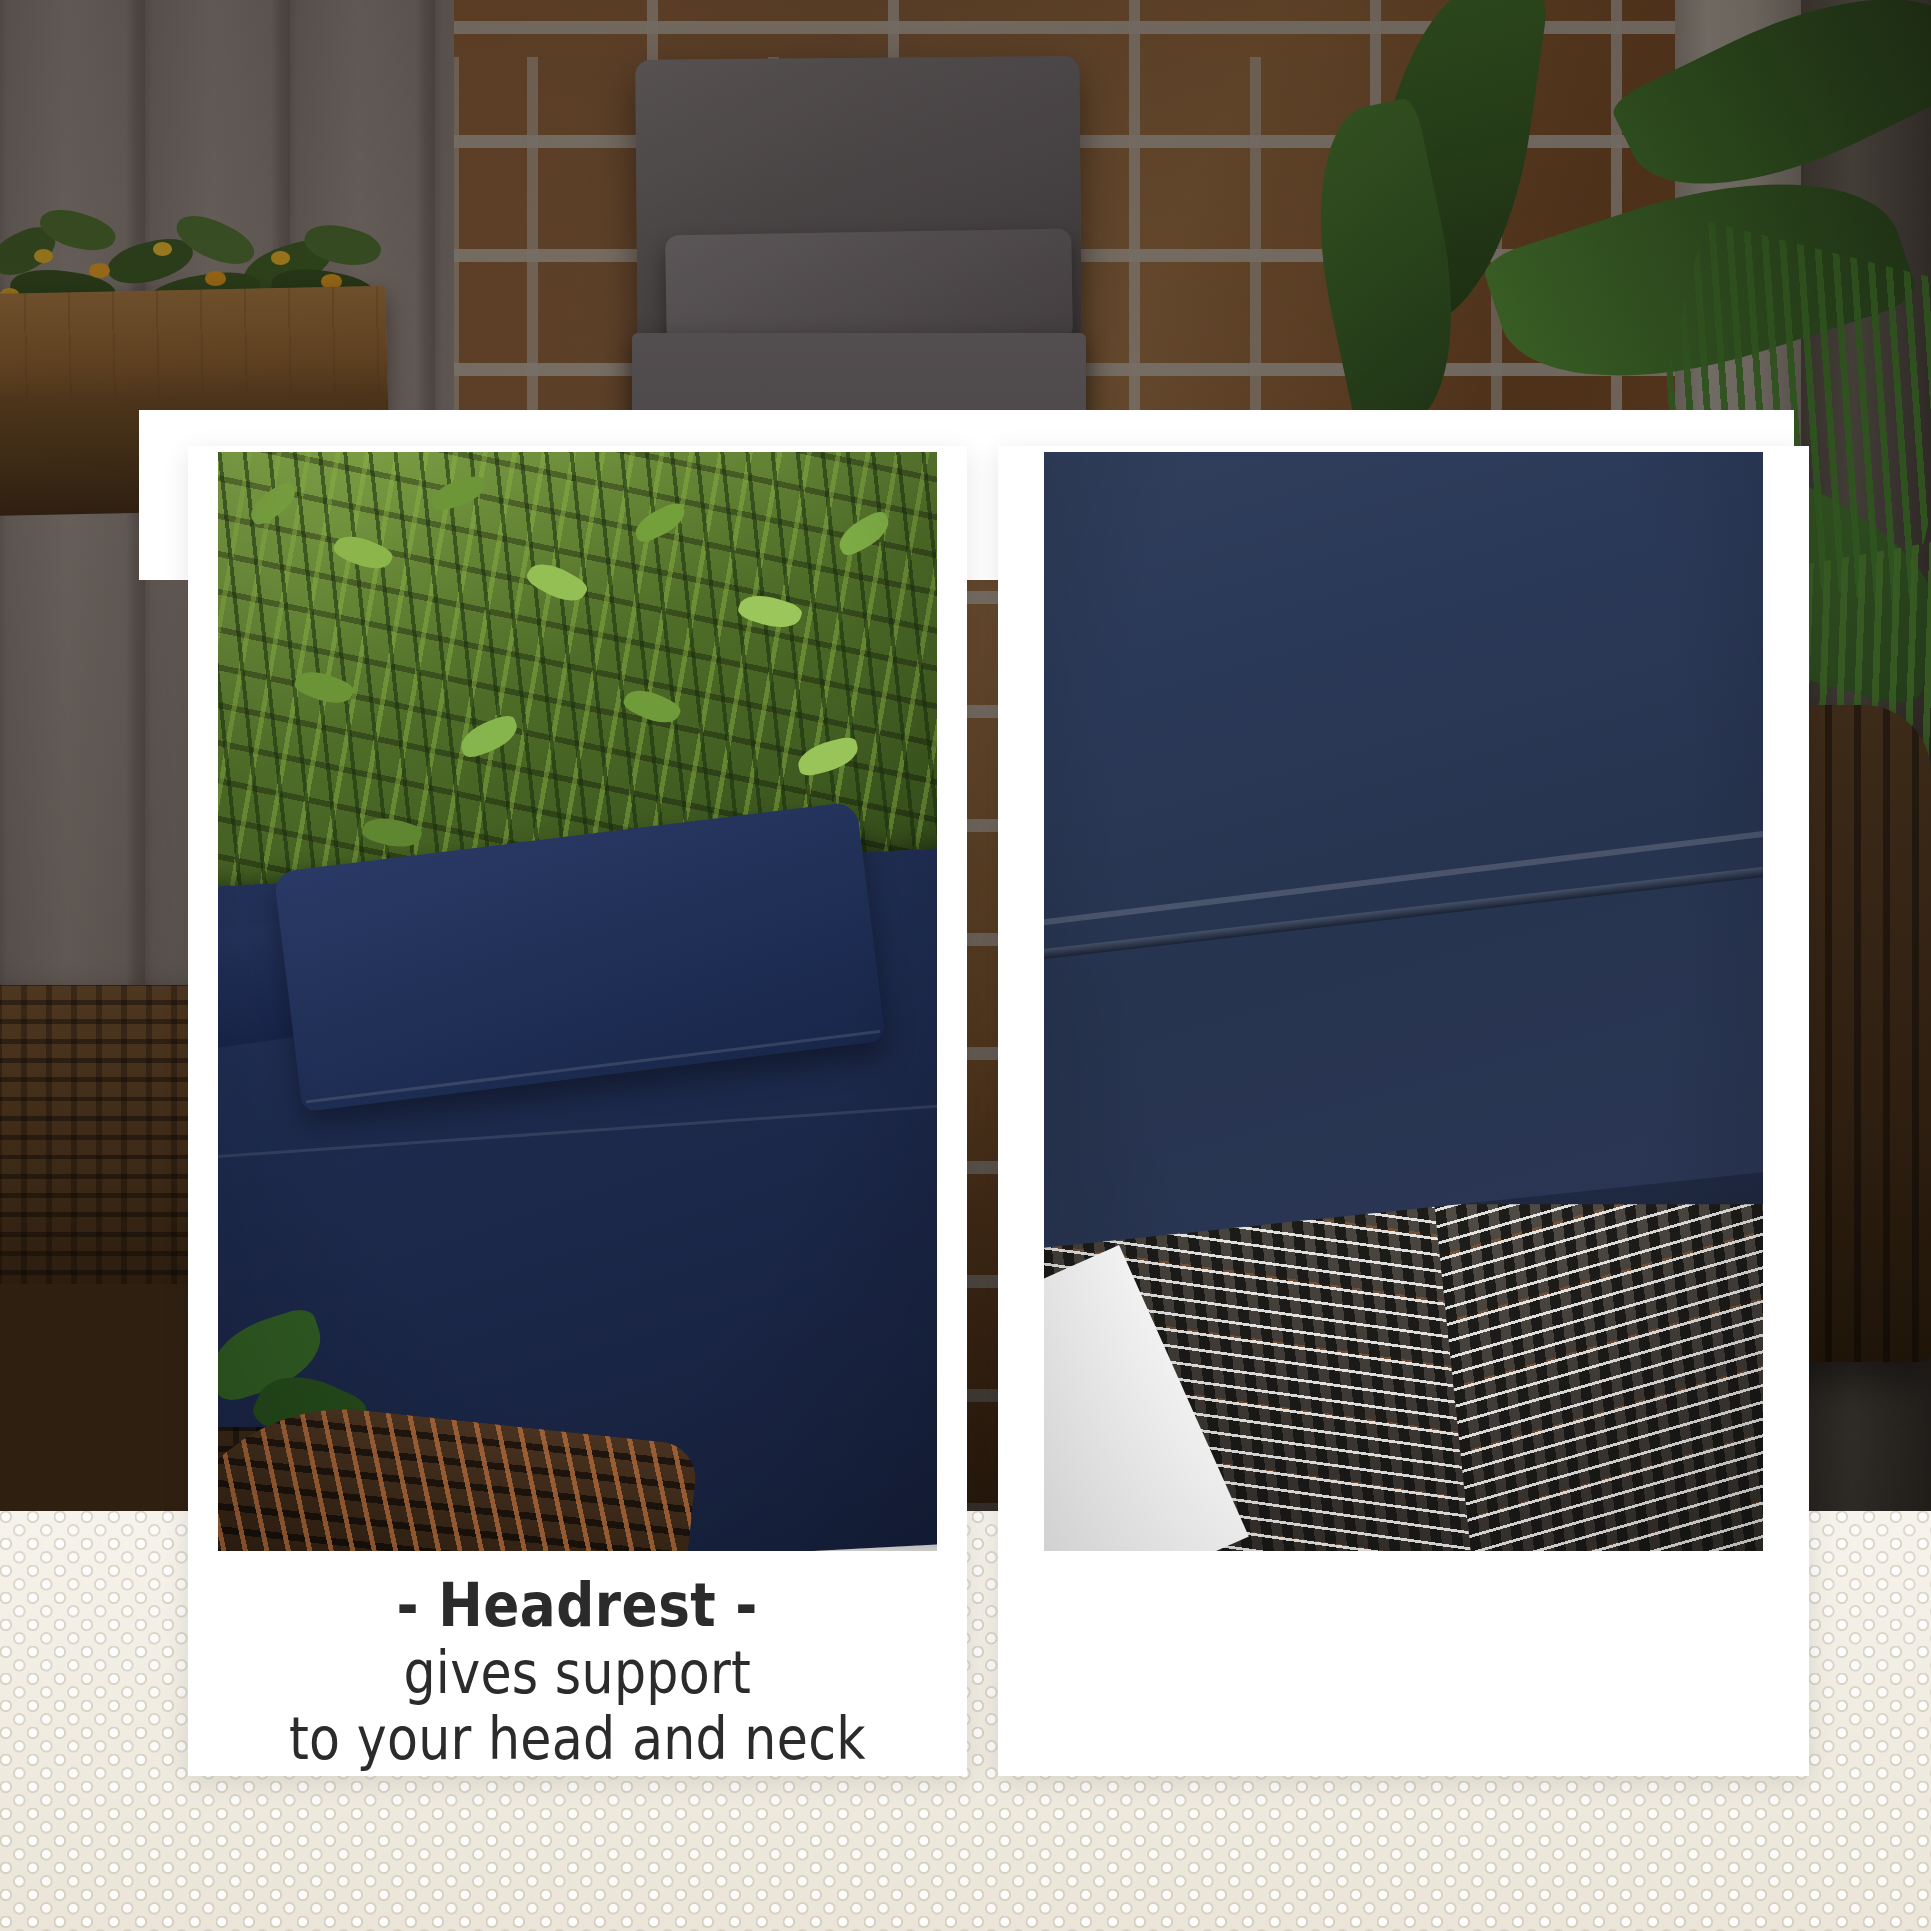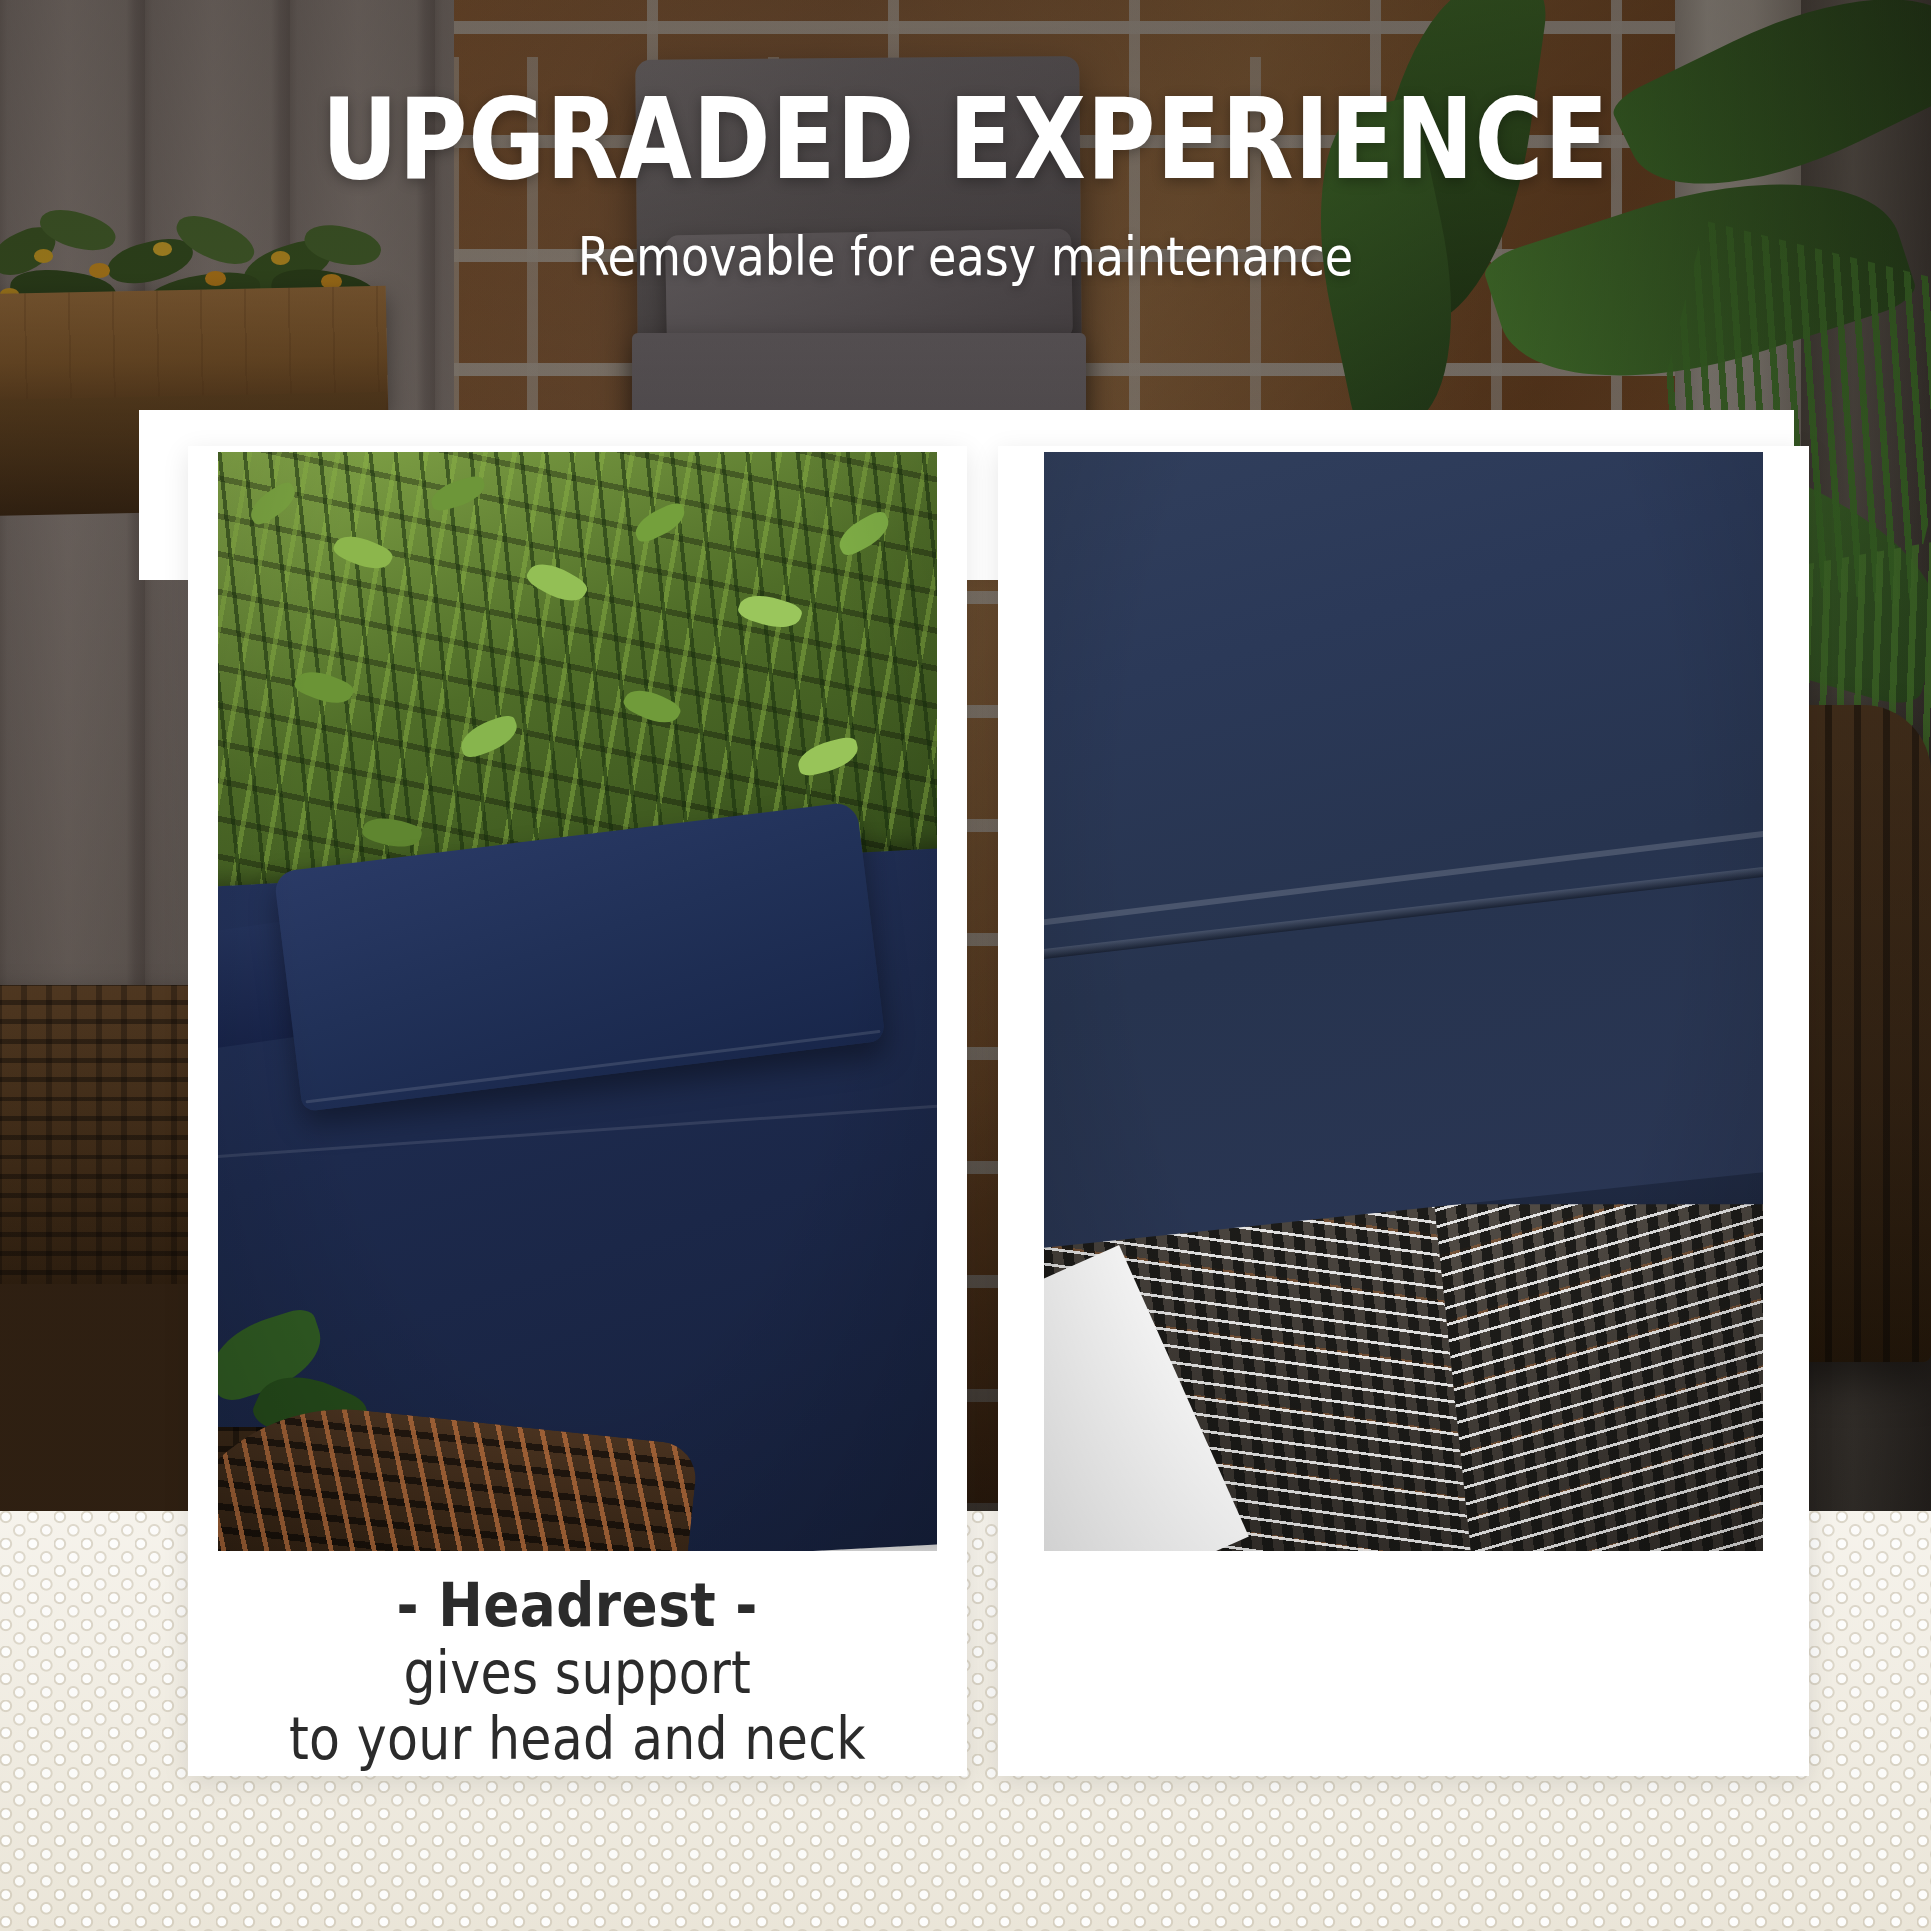--- a/index.html
+++ b/index.html
@@ -398,24 +398,20 @@
 
     <div class="bg-rattan-right"></div>
     <div class="bg-basket"></div>
     <div class="bg-deck"></div>
 
     <div class="bg-scrim"></div>
   </div>
 
   <div class="bg-fabric"></div>
 
-  <div class="header">
-    <div class="headline">UPGRADED EXPERIENCE</div>
-    <div class="subheadline">Removable for easy maintenance</div>
-  </div>
 
   <div class="white-backdrop"></div>
 
   <div class="cards">
 
     <div class="card card-left">
       <div class="photo photo-left">
         <div class="hedge">
           <div class="hedge-leaf" style="left:29px;  top:39px;  width:52px; height:25px; background:#7aa341; transform:rotate(-32deg);"></div>
           <div class="hedge-leaf" style="left:116px; top:87px;  width:58px; height:27px; background:#8cb64c; transform:rotate(24deg);"></div>

